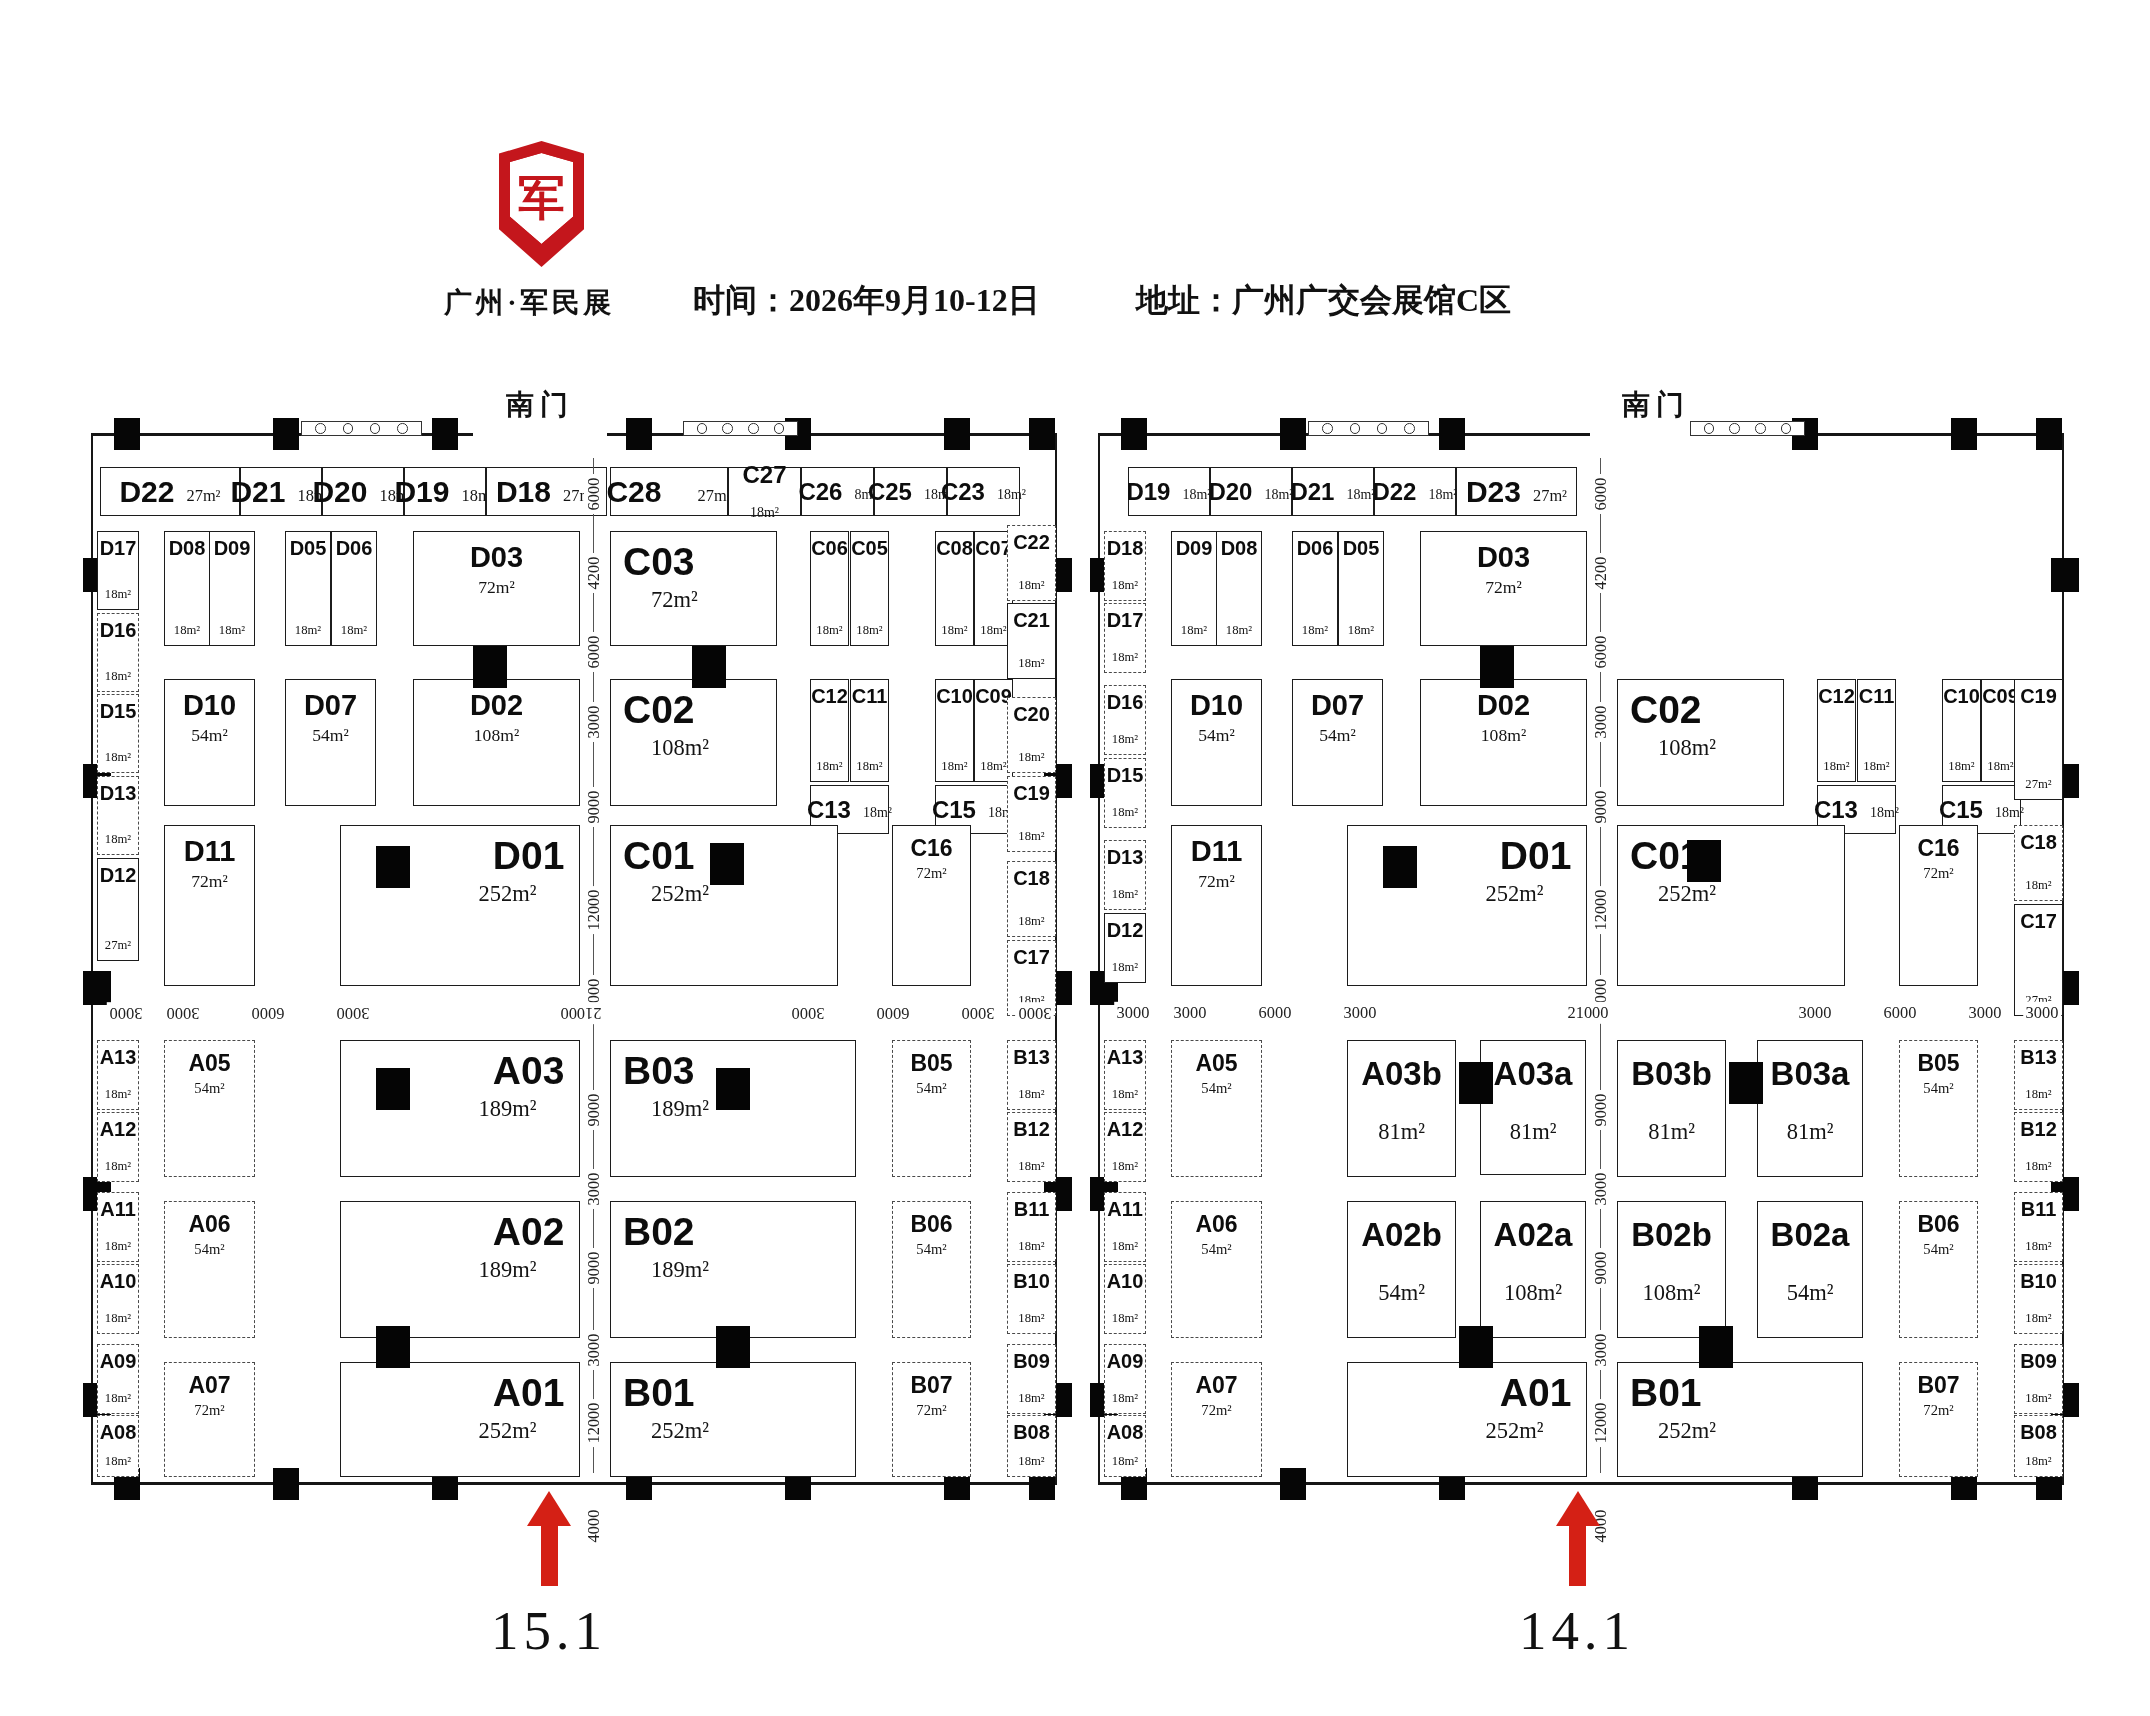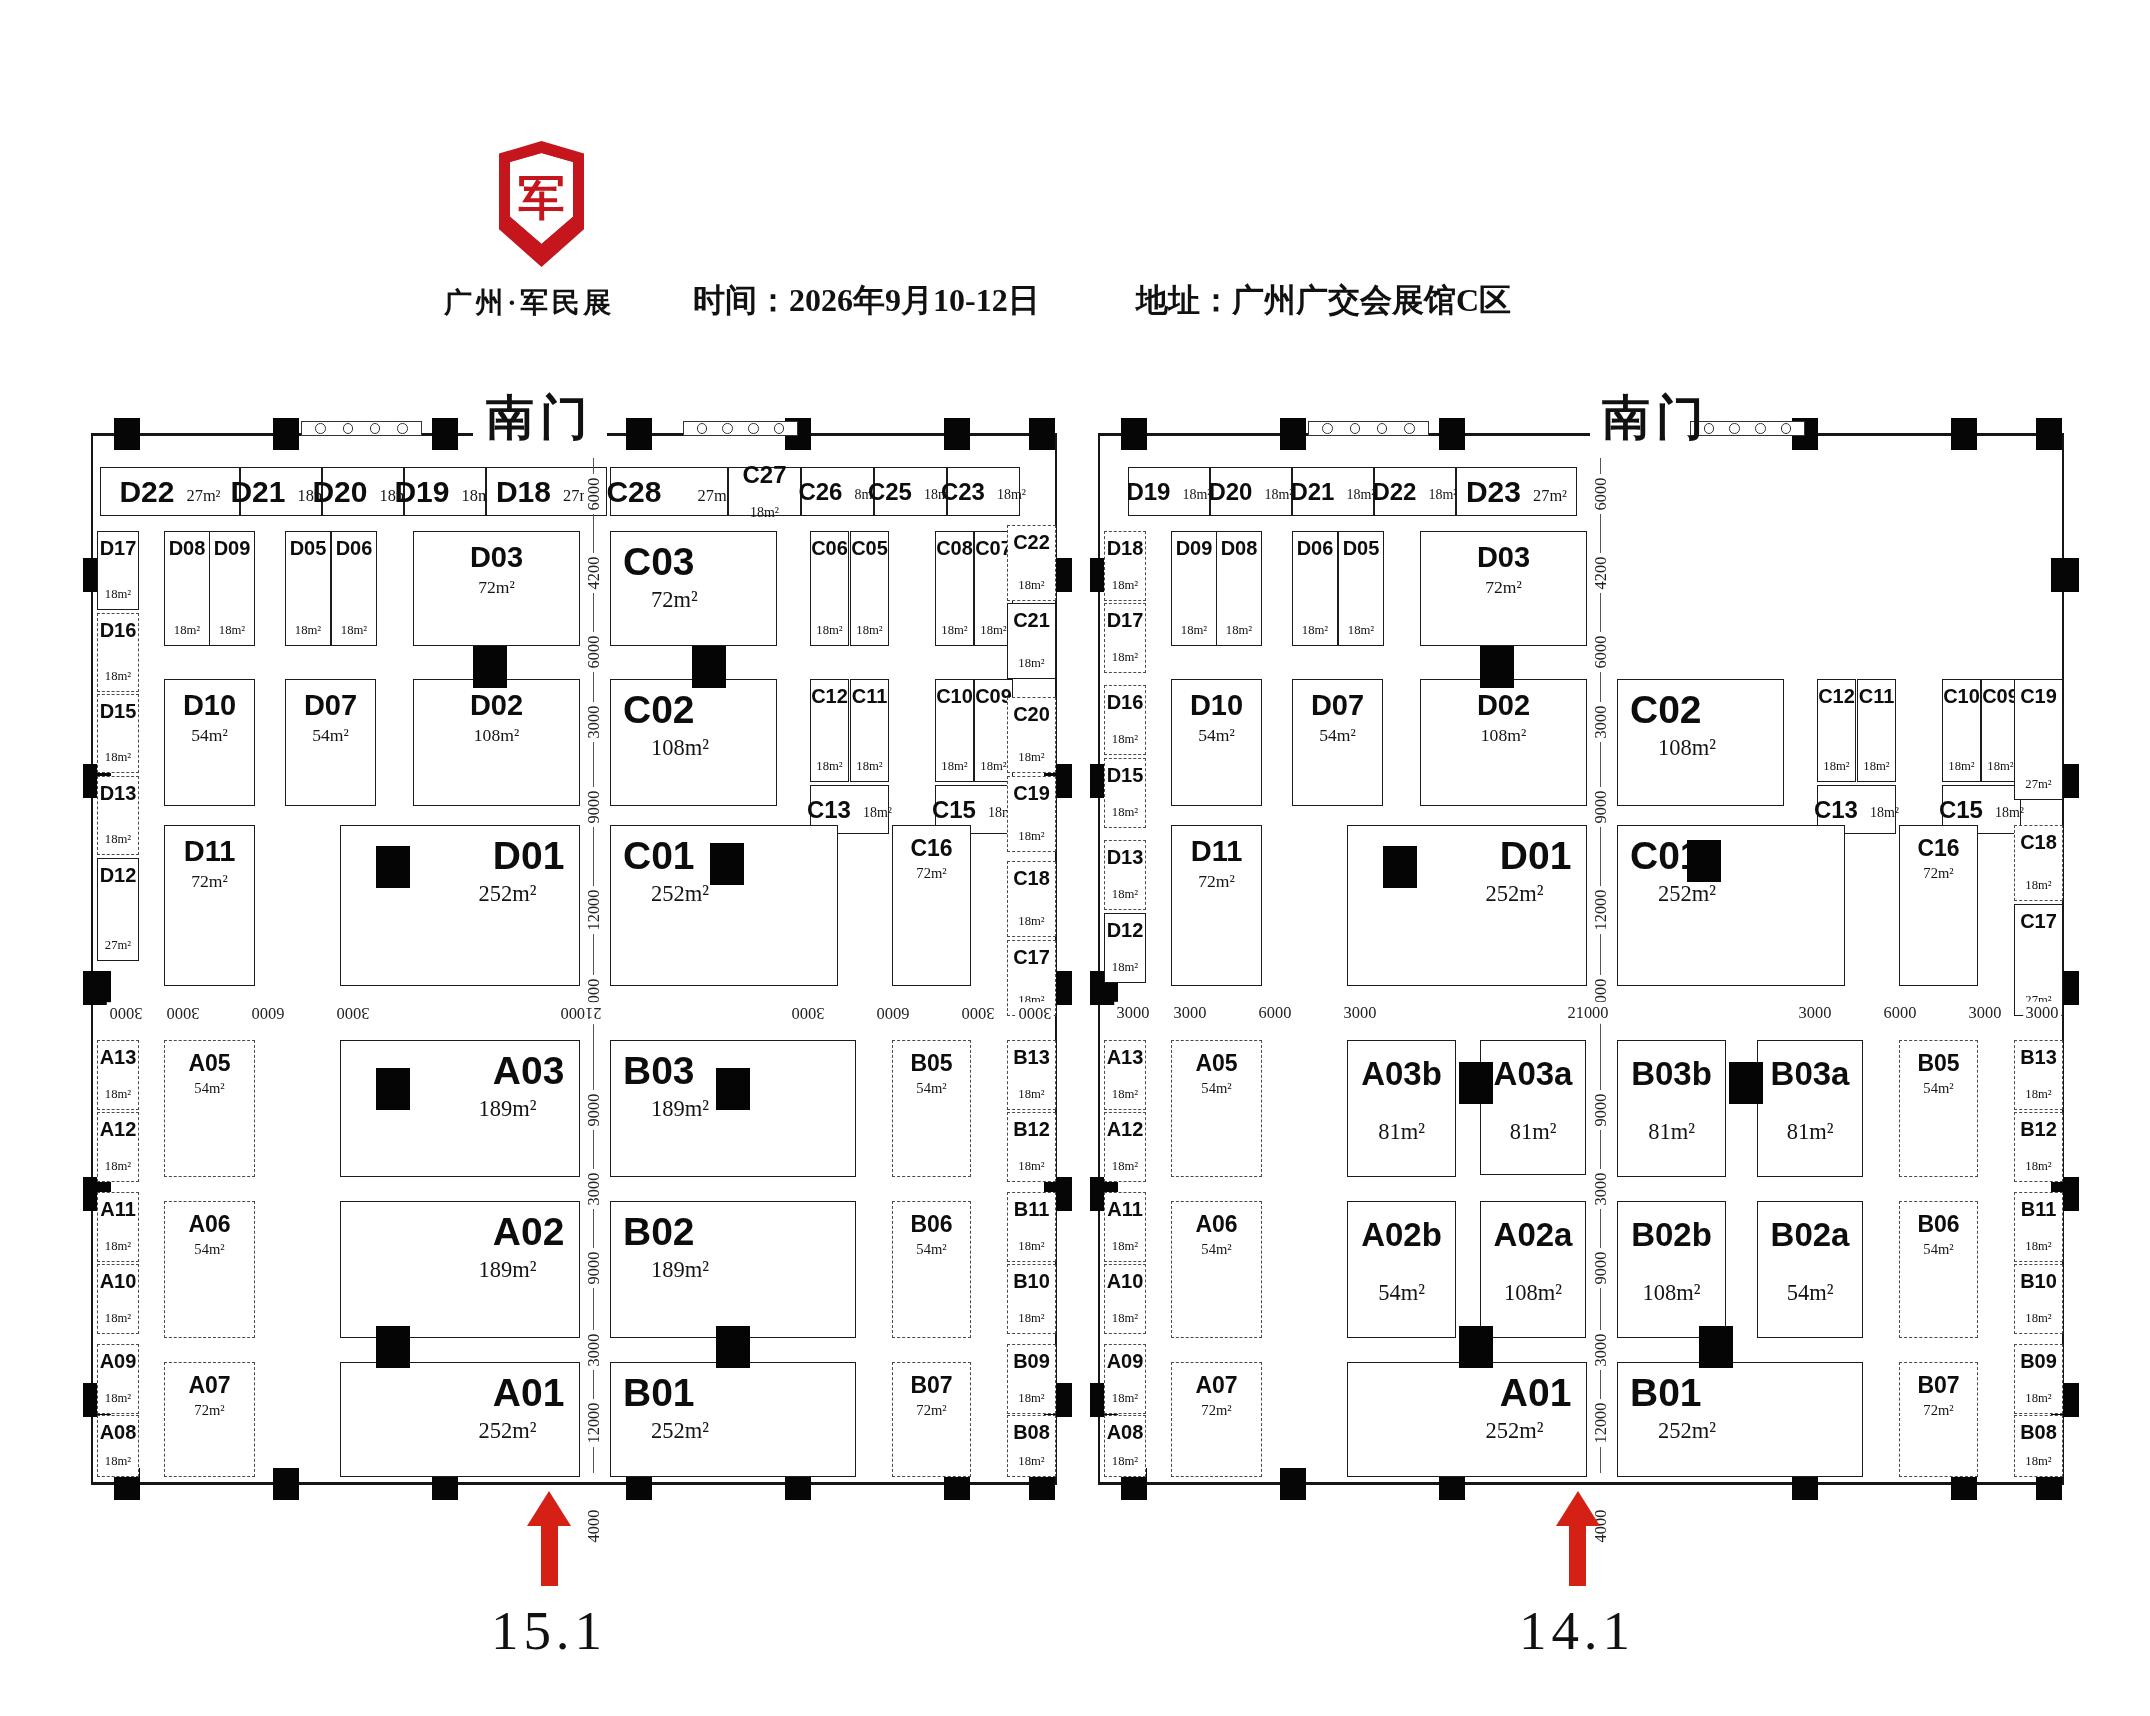--- a/index.html
+++ b/index.html
@@ -20,21 +20,21 @@
   .logo-sub{position:absolute;left:444px;top:284px;font-size:28px;font-weight:bold;letter-spacing:3.6px;}
   .hdr-date{position:absolute;left:693px;top:279px;font-size:32px;font-weight:bold;}
   .hdr-addr{position:absolute;left:1136px;top:279px;font-size:32px;font-weight:bold;}
   
   .hall{position:absolute;top:388px;width:979px;height:1323px;}
   .wall{position:absolute;background:#161616;}
   .wcol{position:absolute;background:#060606;}
   .fence{position:absolute;height:14.6px;border:1.2px solid #333;background:#fff;
          display:flex;align-items:center;justify-content:space-around;padding:0 4.9px;box-sizing:border-box;}
   .fence i{width:8.5px;height:8.5px;border:1.2px solid #333;border-radius:50%;}
-  .gate-label{position:absolute;top:-2.4px;font-size:48px;font-weight:bold;letter-spacing:6px;transform:translateX(-50%);}
+  .gate-label{position:absolute;top:-2.4px;font-size:28px;font-weight:bold;letter-spacing:6px;transform:translateX(-50%);}
   .booth{position:absolute;border:1.8px solid #1c1c1c;background:#fff;box-sizing:border-box;}
   .booth.dashed{border:1.8px dashed #4a4a4a;}
   .bid{font-family:"Liberation Sans",sans-serif;font-weight:bold;color:#0d0d0d;line-height:1.05;}
   .barea{font-family:"Liberation Serif",serif;color:#141414;line-height:1.05;}
   .m-row{display:flex;align-items:center;justify-content:center;gap:12px;}
   .m-row .bid{font-size:30px;}
   .m-row .barea{font-size:16.4px;margin-top:7.3px;}
   .m-row.sm .bid{font-size:24px;}
   .m-row.sm .barea{font-size:14px;}
   .m-pair{display:flex;flex-direction:column;align-items:center;justify-content:space-between;

